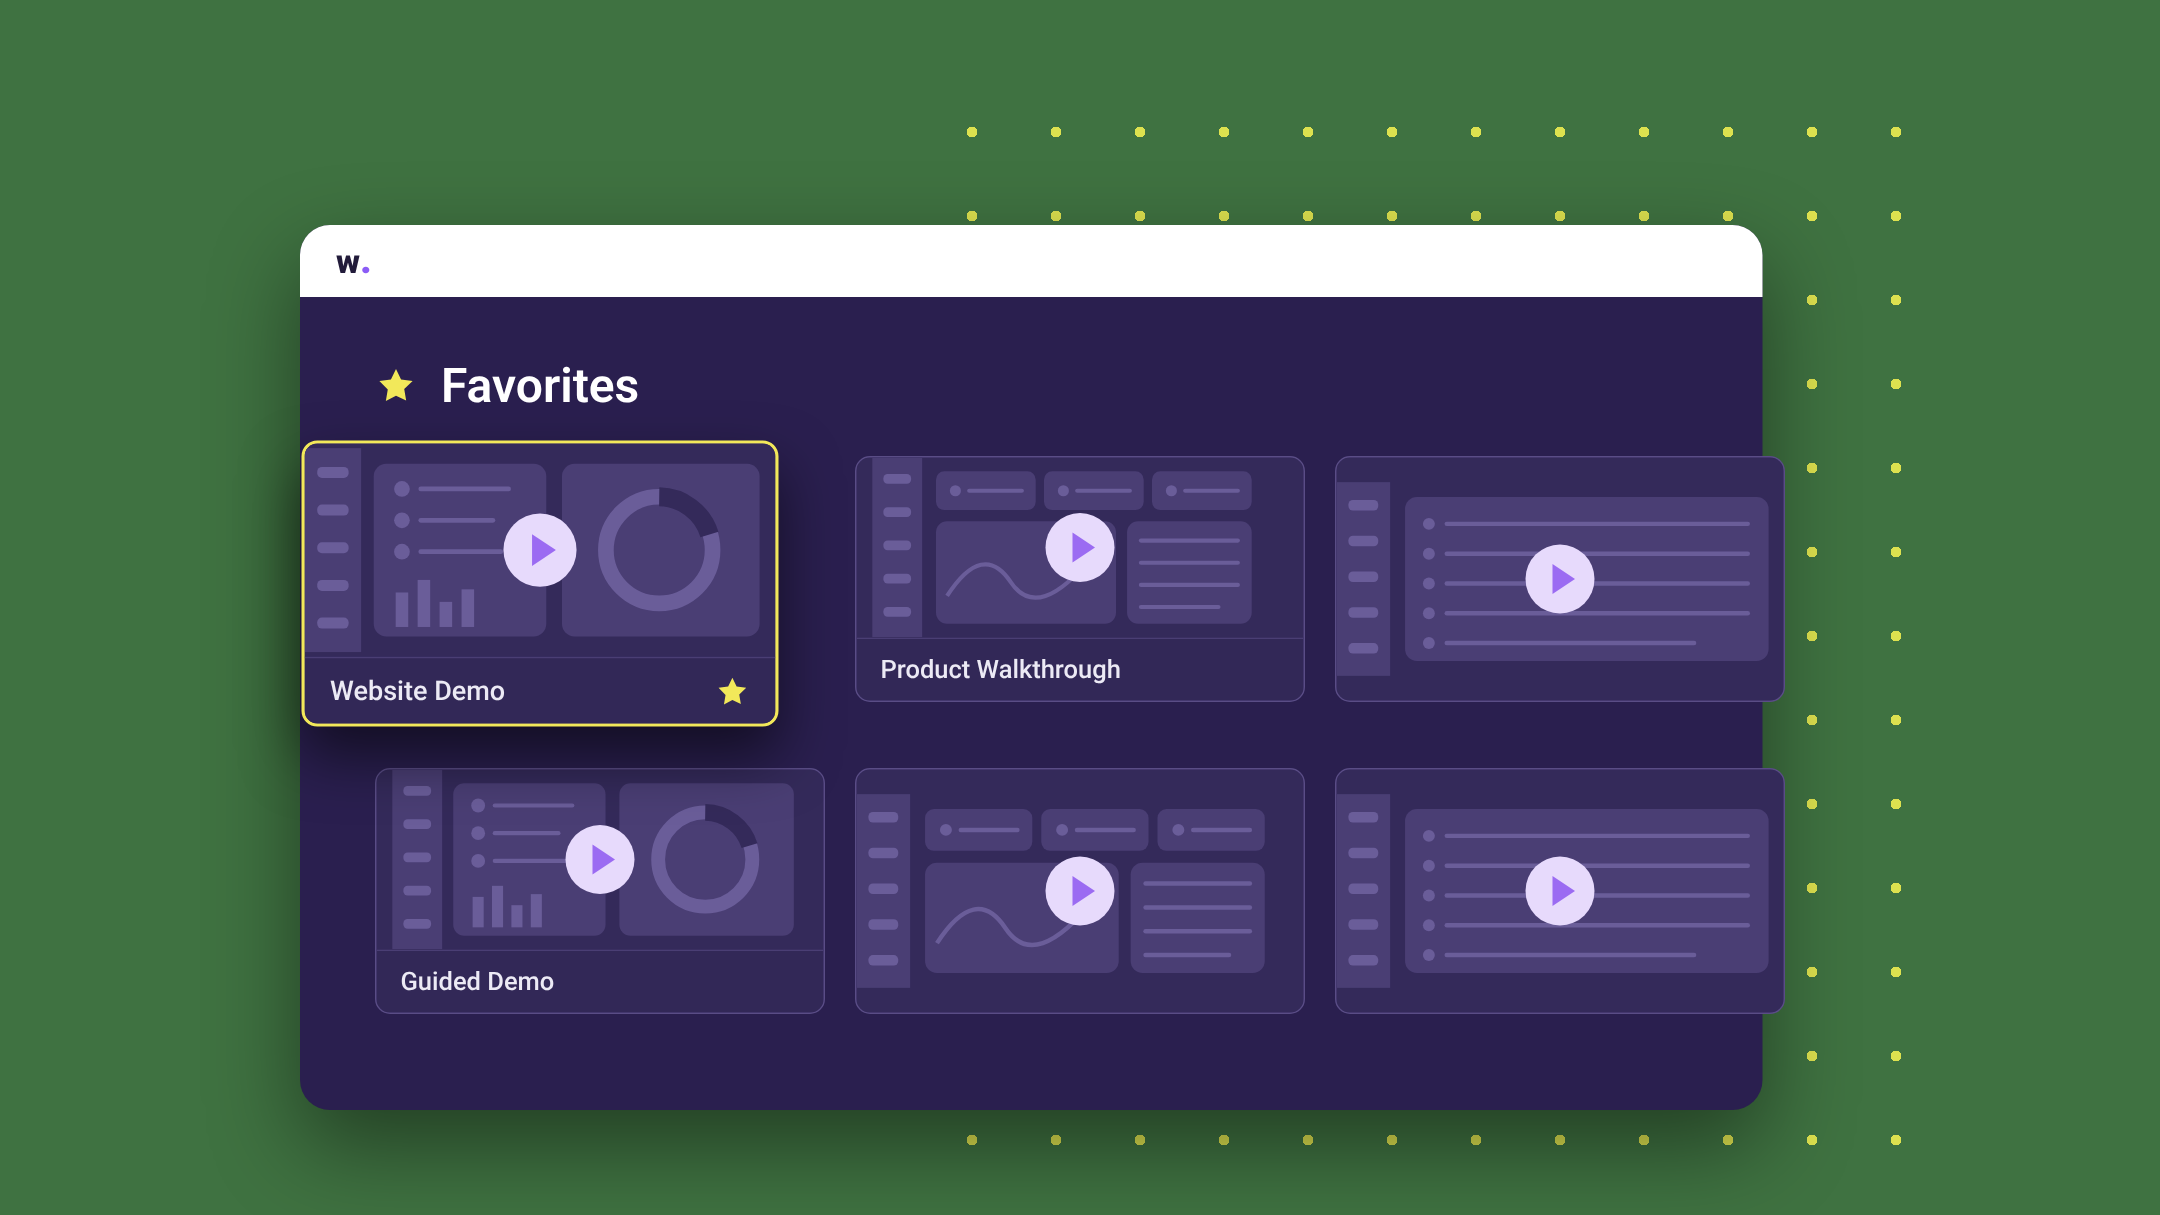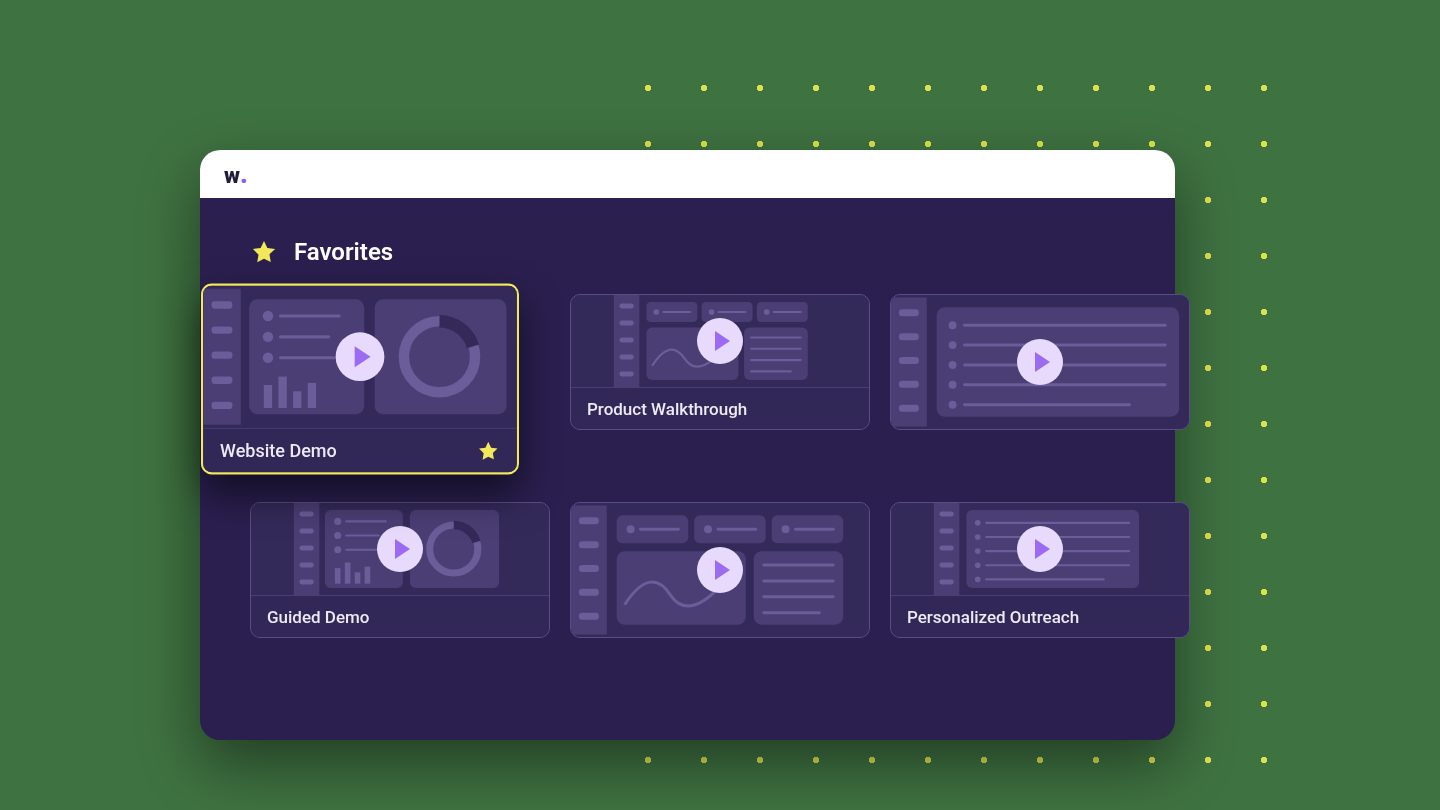--- a/index.html
+++ b/index.html
@@ -61,37 +61,37 @@
 
   .section-header {
     display: flex;
     align-items: center;
     gap: 16px;
     margin-bottom: 28px;
   }
   .section-header .star { width: 28px; height: 28px; }
   .section-title {
     color: #ffffff;
-    font-size: 24px;
+    font-size: 32px;
     font-weight: 600;
   }
 
   .grid {
     display: grid;
     grid-template-columns: repeat(3, 300px);
     gap: 28px 20px;
   }
 
   .card {
     background: #3b2f66;
     border: 1.5px solid #5a4d86;
     border-radius: 10px;
     overflow: hidden;
     position: relative;
-    height: 136px;
+    height: 164px;
     display: flex;
     flex-direction: column;
   }
   .card.highlighted {
     position: relative;
     border: 2.5px solid #f2e85a;
     transform: translate(-40px, -5px) scale(1.06);
     box-shadow: 0 18px 36px rgba(0,0,0,0.55);
     z-index: 5;
     height: 180px;
@@ -340,20 +340,17 @@
     <line class="t-line" x1="74" y1="48" x2="276" y2="48"></line>
     <circle class="t-dot" cx="62" cy="68" r="4"></circle>
     <line class="t-line" x1="74" y1="68" x2="276" y2="68"></line>
     <circle class="t-dot" cx="62" cy="88" r="4"></circle>
     <line class="t-line" x1="74" y1="88" x2="276" y2="88"></line>
     <circle class="t-dot" cx="62" cy="108" r="4"></circle>
     <line class="t-line" x1="74" y1="108" x2="240" y2="108"></line>
   </svg>
 <div class="play"></div>
           </div>
-          <div class="card-footer">
-            <span class="card-title">Personalized Outreach</span>
-          </div>
         </div>
       </div>
 
   </div>
 </div>
 
 </body></html>

